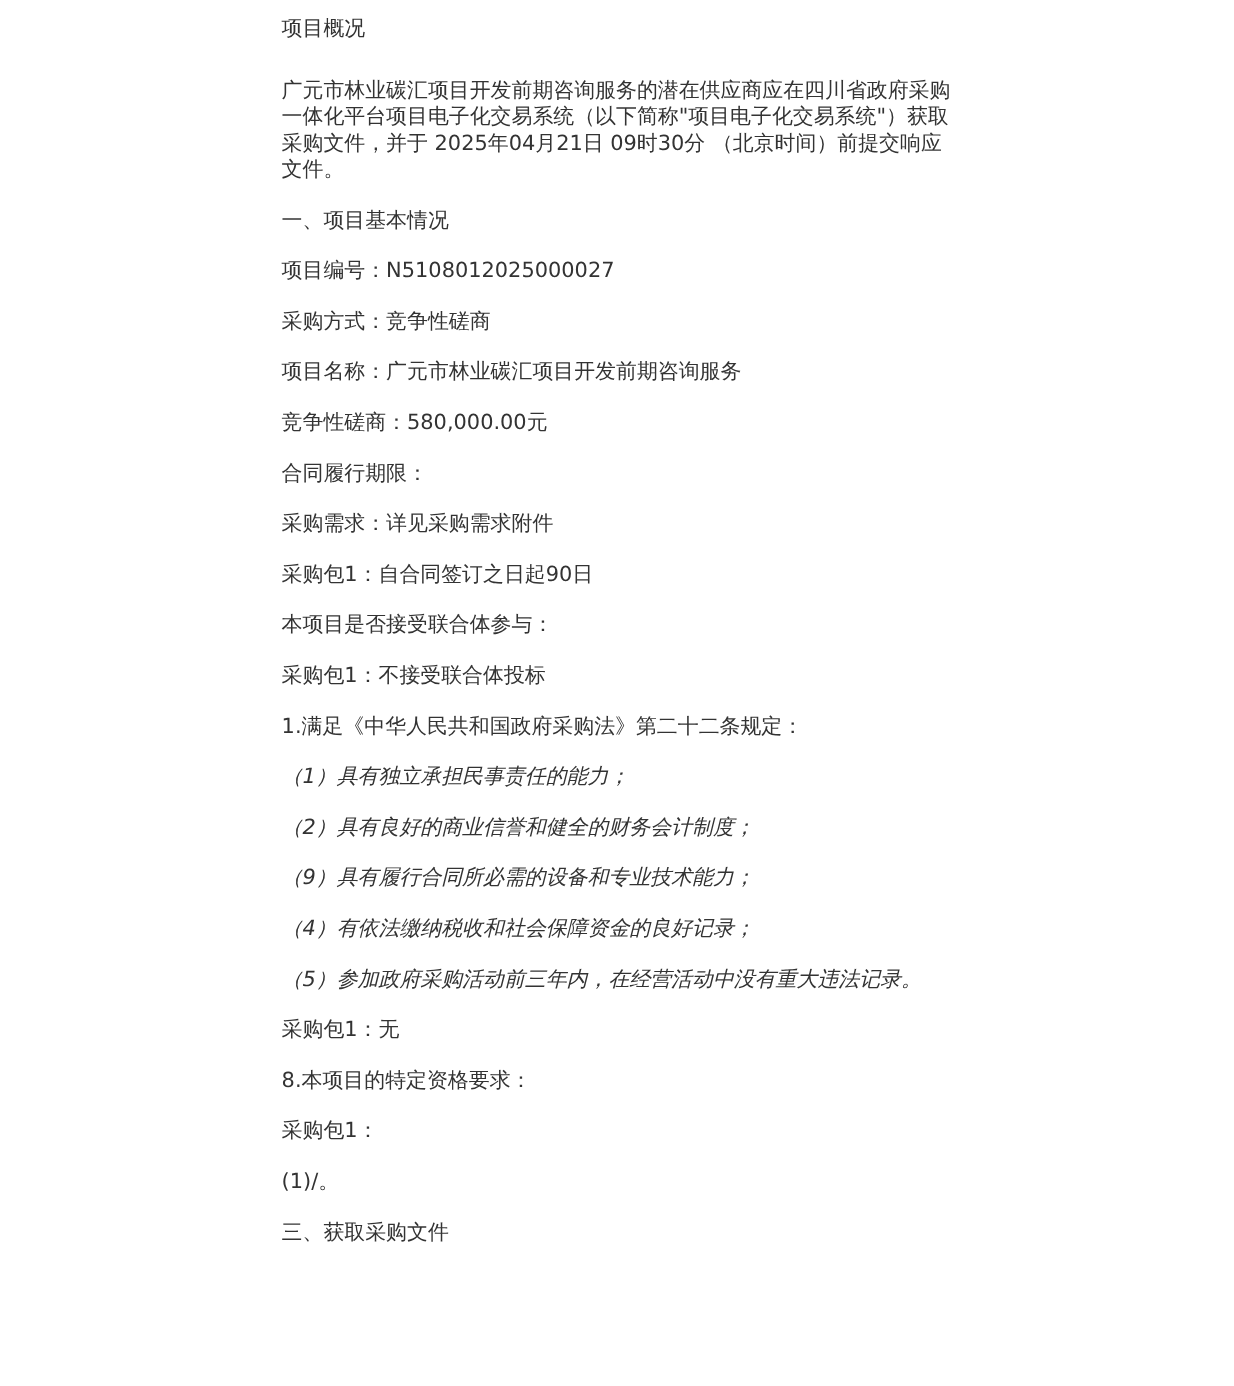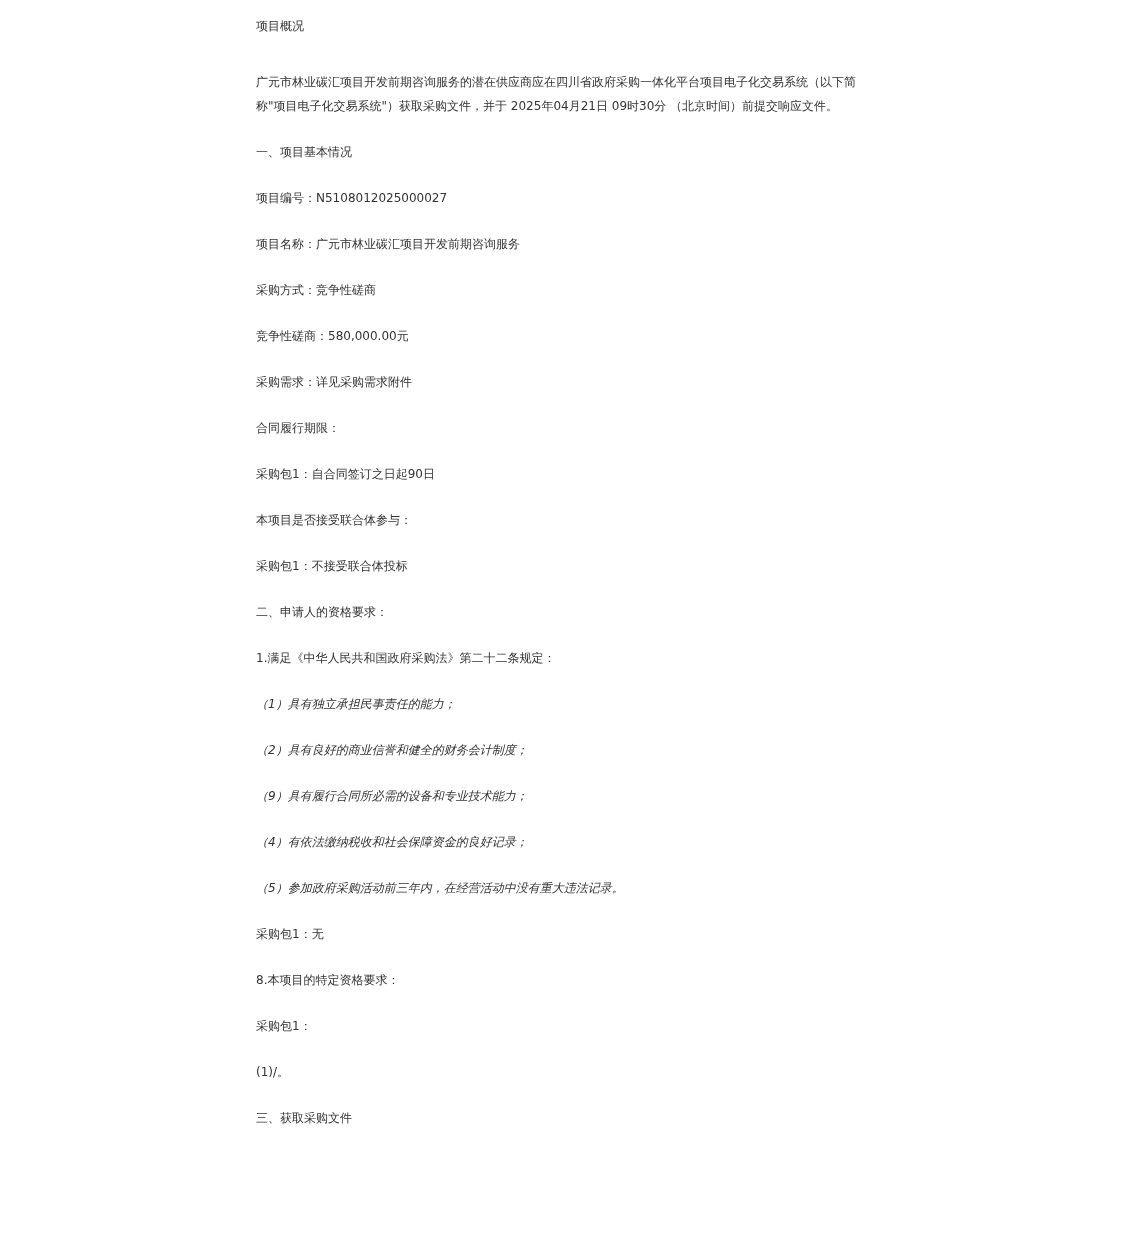--- a/index.html
+++ b/index.html
@@ -16,21 +16,21 @@
       color: #333333;
     }
     .doc {
       position: absolute;
       left: 256px;
       top: 14px;
       width: 614px;
     }
     .p {
       margin: 0;
-      font-size: 12px;
+      font-size: 19px;
       line-height: 24px;
       white-space: pre-wrap;
       word-break: break-all;
       height: 24px;
       margin-bottom: 22px;
     }
     .p.multi {
       height: auto;
       margin-bottom: 22px;
       margin-top: 32px;
@@ -42,30 +42,29 @@
   </style>
 </head>
 <body>
 
 <div class="doc">
   <p class="p">项目概况</p>
   <p class="p multi">广元市林业碳汇项目开发前期咨询服务的潜在供应商应在四川省政府采购一体化平台项目电子化交易系统（以下简称"项目电子化交易系统"）获取采购文件，并于 2025年04月21日 09时30分 （北京时间）前提交响应文件。</p>
 
   <p class="p">一、项目基本情况</p>
   <p class="p">项目编号：N5108012025000027</p>
+  <p class="p">采购方式：竞争性磋商</p>
   <p class="p">项目名称：广元市林业碳汇项目开发前期咨询服务</p>
-  <p class="p">采购方式：竞争性磋商</p>
   <p class="p">竞争性磋商：580,000.00元</p>
+  <p class="p">合同履行期限：</p>
   <p class="p">采购需求：详见采购需求附件</p>
-  <p class="p">合同履行期限：</p>
   <p class="p">采购包1：自合同签订之日起90日</p>
   <p class="p">本项目是否接受联合体参与：</p>
   <p class="p">采购包1：不接受联合体投标</p>
 
-  <p class="p">二、申请人的资格要求：</p>
   <p class="p">1.满足《中华人民共和国政府采购法》第二十二条规定：</p>
   <p class="p indent">（1）具有独立承担民事责任的能力；</p>
   <p class="p indent">（2）具有良好的商业信誉和健全的财务会计制度；</p>
   <p class="p indent">（9）具有履行合同所必需的设备和专业技术能力；</p>
   <p class="p indent">（4）有依法缴纳税收和社会保障资金的良好记录；</p>
   <p class="p indent">（5）参加政府采购活动前三年内，在经营活动中没有重大违法记录。</p>
   <p class="p">采购包1：无</p>
   <p class="p">8.本项目的特定资格要求：</p>
   <p class="p">采购包1：</p>
   <p class="p">(1)/。</p>

